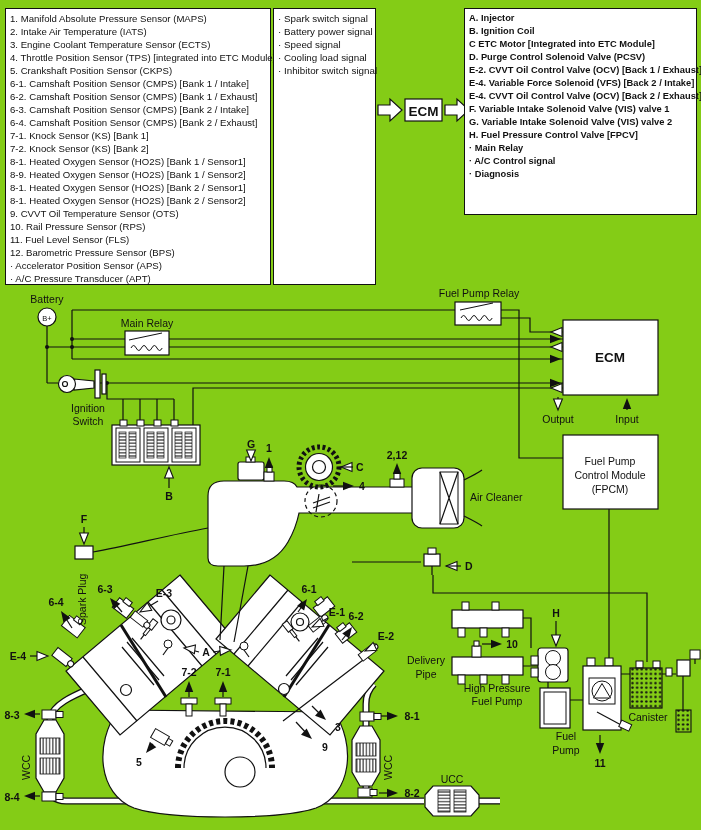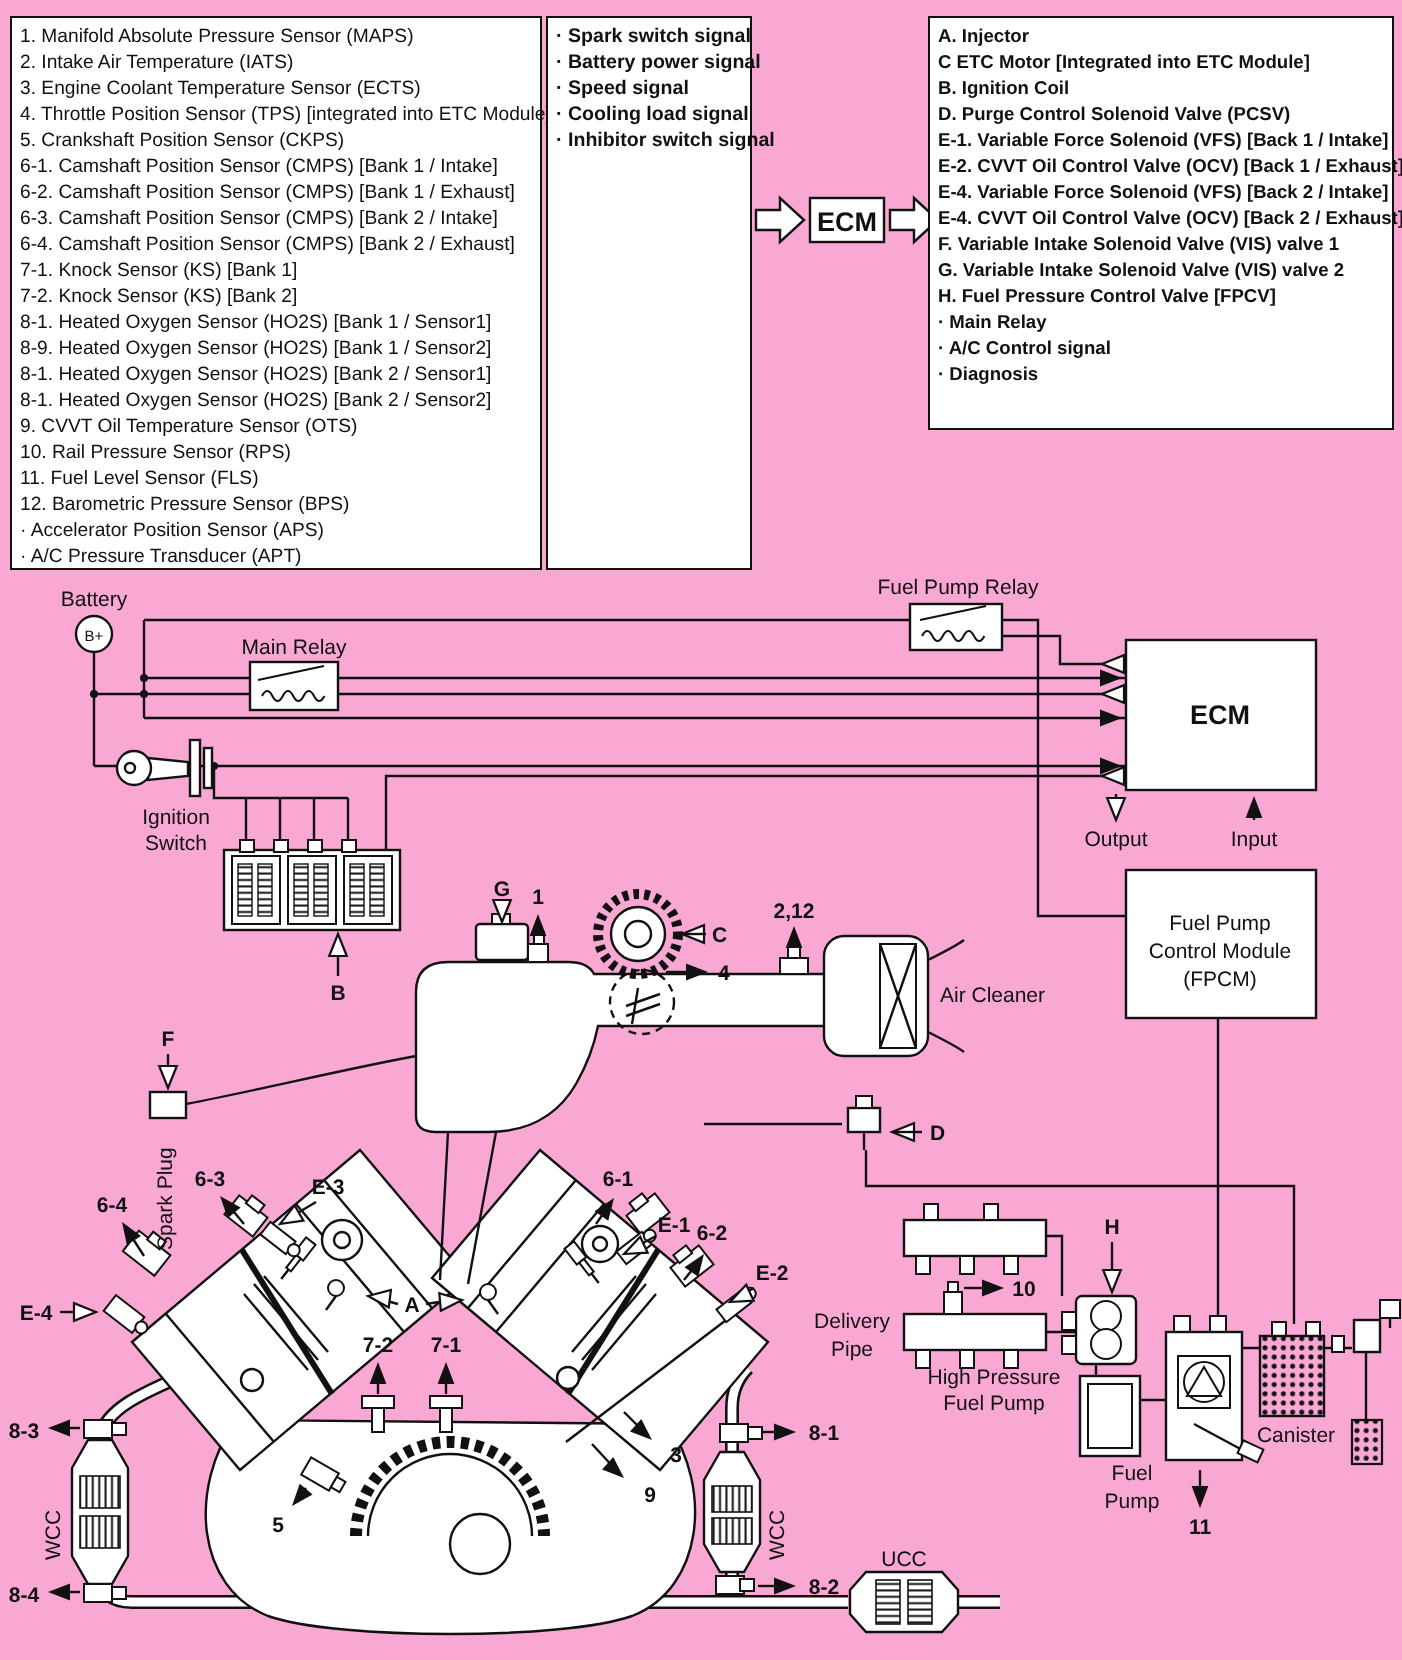--- a/index.html
+++ b/index.html
@@ -1,21 +1,21 @@
 <!DOCTYPE html>
 <html><head>
 <meta charset="utf-8">
 <style>
   html,body{margin:0;padding:0;background:#fff;}
-  #page{position:relative;width:701px;height:830px;background:#f9a8d4;font-family:"Liberation Sans",sans-serif;color:#111;overflow:hidden;}
+  #page{position:relative;width:701px;height:830px;background:#84cc16;font-family:"Liberation Sans",sans-serif;color:#111;overflow:hidden;}
   .box{position:absolute;border:1.2px solid #111;background:#fff;padding:3px 4px;box-sizing:border-box;}
   .li{font-size:9.6px;line-height:13px;white-space:nowrap;}
   #inputs-box{left:5px;top:8px;width:266px;height:277px;}
   #signals-box{left:273px;top:8px;width:103px;height:277px;}
-  #signals-box .li{font-size:9.8px;font-weight:bold;}
+  #signals-box .li{font-size:9.8px;}
   #outputs-box{left:464px;top:8px;width:233px;height:207px;font-weight:bold;}
   #outputs-box .li{font-size:9.3px;}
   #ecm-arrow-unit{position:absolute;left:377px;top:94px;width:94px;height:32px;}
   svg text{font-family:"Liberation Sans",sans-serif;fill:#111;}
   .cl{font-size:10.5px;font-weight:bold;text-anchor:middle;}
   .cls{font-size:10.5px;font-weight:bold;text-anchor:start;}
   .lbl{font-size:10.5px;text-anchor:middle;}
   .lbls{font-size:10.5px;text-anchor:start;}
   .big{font-size:13.5px;font-weight:bold;text-anchor:middle;}
   .ln{stroke:#111;stroke-width:1.2;fill:none;}
@@ -68,24 +68,23 @@
     <svg width="94" height="32" viewBox="0 0 94 32">
       <path class="fw" d="M1,11 H13 V5 L25,16 L13,27 V21 H1 Z"></path>
       <rect class="fw" x="28" y="5" width="37" height="22"></rect>
       <text class="big" x="46.5" y="21.5">ECM</text>
       <path class="fw" d="M68,11 H80 V5 L92,16 L80,27 V21 H68 Z"></path>
     </svg>
   </div>
 
   <div class="box" id="outputs-box">
     <div class="li">A. Injector</div>
+    <div class="li">B. Ignition Coil</div>
     <div class="li">C ETC Motor [Integrated into ETC Module]</div>
-    <div class="li">B. Ignition Coil</div>
     <div class="li">D. Purge Control Solenoid Valve (PCSV)</div>
-    <div class="li">E-1. Variable Force Solenoid (VFS) [Back 1 / Intake]</div>
     <div class="li">E-2. CVVT Oil Control Valve (OCV) [Back 1 / Exhaust]</div>
     <div class="li">E-4. Variable Force Solenoid (VFS) [Back 2 / Intake]</div>
     <div class="li">E-4. CVVT Oil Control Valve (OCV) [Back 2 / Exhaust]</div>
     <div class="li">F. Variable Intake Solenoid Valve (VIS) valve 1</div>
     <div class="li">G. Variable Intake Solenoid Valve (VIS) valve 2</div>
     <div class="li">H. Fuel Pressure Control Valve [FPCV]</div>
     <div class="li">· Main Relay</div>
     <div class="li">· A/C Control signal</div>
     <div class="li">· Diagnosis</div>
   </div>

